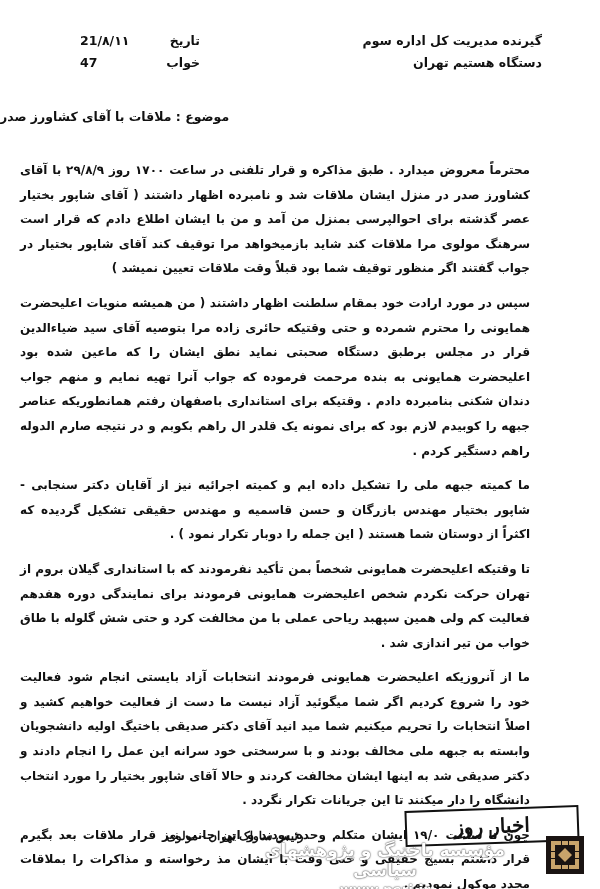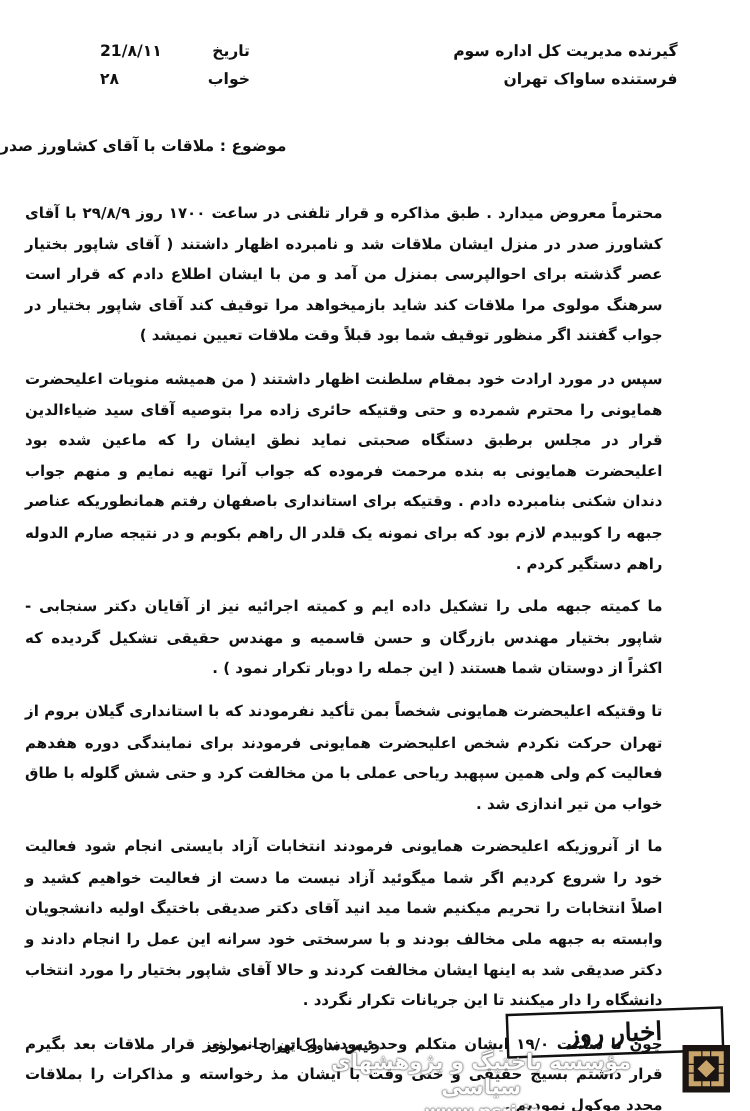--- a/index.html
+++ b/index.html
@@ -36,34 +36,34 @@
 
 <div class="doc">
 
   <div class="hdr-right">
     <div>
       <span>گیرنده</span>
       <span> </span>
       <span>مدیریت کل اداره سوم</span>
     </div>
     <div>
-      <span>فرستنده</span>
+      <span>دستگاه</span>
       <span>  </span>
-      <span>ساواک تهران</span>
+      <span>هستیم تهران</span>
     </div>
   </div>
 
   <div class="hdr-left">
     <div class="row">
       <span>تاریخ</span>
       <span>21/۸/۱۱</span>
     </div>
     <div class="row">
       <span>خواب</span>
-      <span>۲۸</span>
+      <span>47</span>
     </div>
   </div>
 
   <div class="subject">
     <span>موضوع :</span>
     <span> </span>
     <span>ملاقات با آقای کشاورز صدر</span>
   </div>
 
   <div class="body-text">

